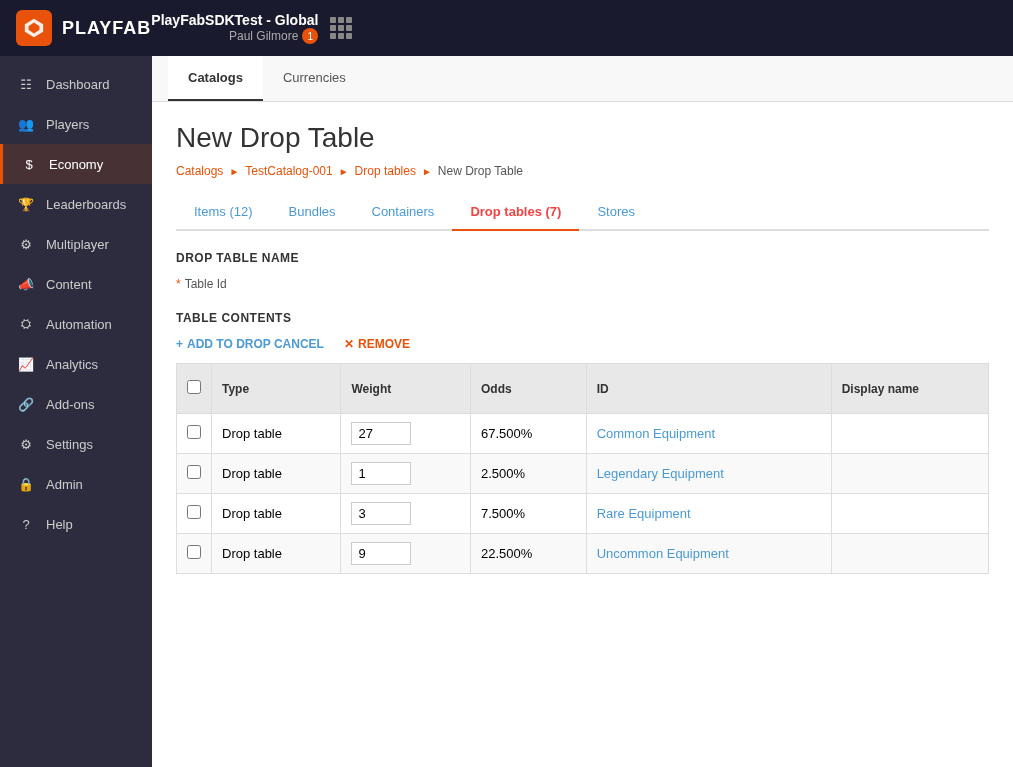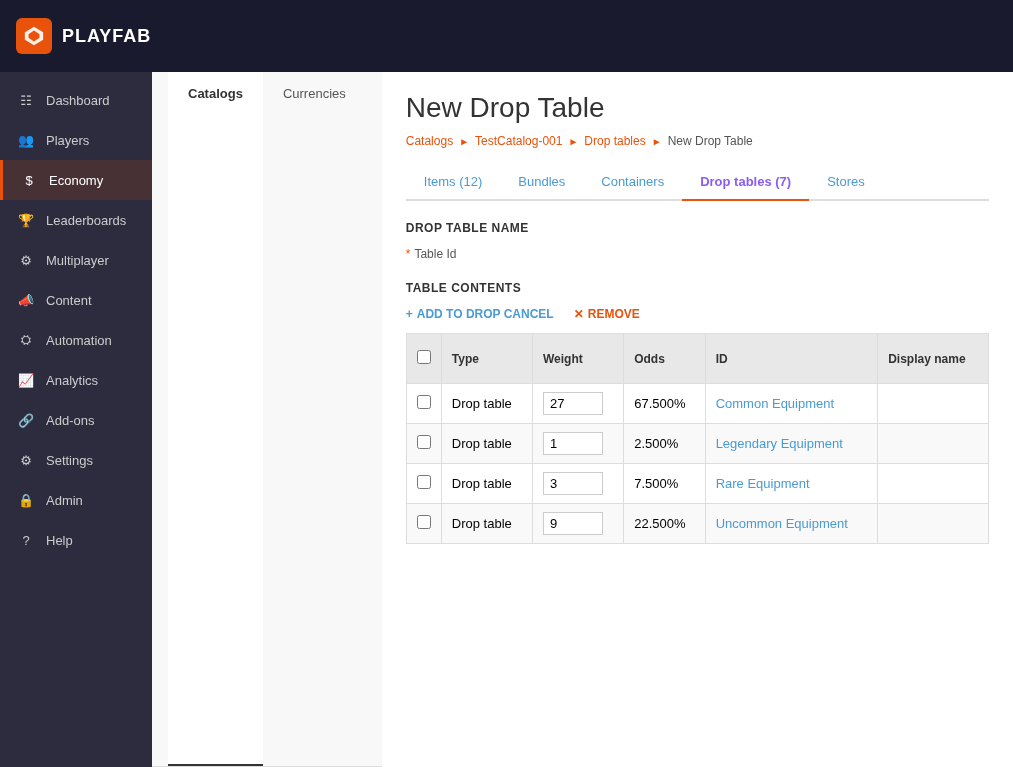--- a/index.html
+++ b/index.html
@@ -1,19 +1,19 @@
 <!DOCTYPE html>
 <html><head>
   <meta charset="utf-8">
   <style>
     * { box-sizing: border-box; margin: 0; padding: 0; }
     body { font-family: 'Segoe UI', Arial, sans-serif; font-size: 13px; background: #f5f5f5; display: flex; flex-direction: column; height: 767px; width: 1013px; overflow: hidden; }
 
     
-    .header { background: #1a1a2e; display: flex; align-items: center; justify-content: flex-start; padding: 0 16px; height: 72px; flex-shrink: 0; }
+    .header { background: #1a1a2e; display: flex; align-items: center; justify-content: flex-start; padding: 0 16px; height: 56px; flex-shrink: 0; }
     .header-left { display: flex; align-items: center; gap: 10px; }
     .logo-icon { width: 36px; height: 36px; background: #e8520a; border-radius: 6px; display: flex; align-items: center; justify-content: center; }
     .logo-icon svg { width: 22px; height: 22px; fill: white; }
     .logo-text { color: white; font-size: 18px; font-weight: 700; letter-spacing: 1px; }
     .header-right { display: flex; align-items: center; gap: 12px; }
     .header-title { text-align: right; }
     .header-title-main { color: white; font-size: 14px; font-weight: 600; }
     .header-title-sub { color: #aaa; font-size: 12px; display: flex; align-items: center; gap: 4px; justify-content: flex-end; }
     .badge { background: #e8520a; color: white; border-radius: 50%; width: 16px; height: 16px; font-size: 10px; display: flex; align-items: center; justify-content: center; }
     .grid-icon { display: grid; grid-template-columns: 1fr 1fr 1fr; gap: 2px; width: 22px; }
@@ -22,21 +22,21 @@
     
     .main-layout { display: flex; flex: 1; overflow: hidden; }
 
     
     .sidebar { width: 152px; background: #2c2c3e; flex-shrink: 0; display: flex; flex-direction: column; padding-top: 8px; }
     .sidebar-item { display: flex; align-items: center; gap: 10px; padding: 10px 16px; color: #ccc; cursor: pointer; font-size: 13px; }
     .sidebar-item.active { background: rgba(232,82,10,0.15); color: white; border-left: 3px solid #e8520a; }
     .sidebar-item .s-icon { width: 20px; height: 20px; display: flex; align-items: center; justify-content: center; flex-shrink: 0; }
 
     
-    .content { flex: 1; display: flex; flex-direction: row; overflow: hidden; background: white; }
+    .content { flex: 1; display: flex; flex-direction: column; overflow: hidden; background: white; }
 
     
     .tabs-bar { background: #f8f8f8; border-bottom: 1px solid #ddd; display: flex; padding: 0 16px; flex-shrink: 0; }
     .tab { padding: 14px 20px; font-size: 13px; color: #555; cursor: pointer; border-bottom: 2px solid transparent; }
     .tab.active { color: #333; font-weight: 600; border-bottom: 2px solid #333; background: white; }
 
     
     .page-content { flex: 1; overflow-y: auto; padding: 20px 24px; }
 
     
@@ -44,21 +44,21 @@
 
     
     .breadcrumb { display: flex; align-items: center; gap: 6px; margin-bottom: 16px; font-size: 12px; }
     .breadcrumb a { color: #e8520a; text-decoration: none; }
     .breadcrumb .sep { color: #e8520a; font-size: 10px; }
     .breadcrumb .current { color: #555; }
 
     
     .sub-tabs { display: flex; border-bottom: 2px solid #ddd; margin-bottom: 20px; }
     .sub-tab { padding: 10px 18px; font-size: 13px; color: #4a9ad4; cursor: pointer; border-bottom: 2px solid transparent; margin-bottom: -2px; }
-    .sub-tab.active { color: #8b5cf6; border-bottom: 2px solid #e8520a; font-weight: 600; }
+    .sub-tab.active { color: #ef4444; border-bottom: 2px solid #e8520a; font-weight: 600; }
 
     
     .section-header { font-size: 12px; font-weight: 700; color: #333; letter-spacing: 0.5px; margin-bottom: 12px; }
 
     
     .form-group { margin-bottom: 20px; }
     .form-label { font-size: 12px; color: #555; margin-bottom: 4px; display: flex; align-items: center; gap: 4px; }
     .required { color: #e8520a; }
     .form-input { border: 1px solid #ccc; padding: 8px 12px; width: 420px; font-size: 13px; display: flex; align-items: center; justify-content: space-between; background: white; }
     .form-input input { border: none; outline: none; flex: 1; font-size: 13px; }
@@ -90,20 +90,40 @@
 
 <div class="header">
   <div class="header-left">
     <div class="logo-icon">
       <svg viewBox="0 0 24 24">
           <polygon points="12,2 22,8 22,16 12,22 2,16 2,8" fill="white" opacity="0.9"></polygon>
           <polygon points="12,6 18,10 18,14 12,18 6,14 6,10" fill="#e8520a"></polygon>
         </svg>
     </div>
     <span class="logo-text">PLAYFAB</span>
+  </div>
+  <div class="header-right">
+    <div class="header-title">
+      <div class="header-title-main">PlayFabSDKTest - Global</div>
+      <div class="header-title-sub">
+        <span>Paul Gilmore</span>
+        <span class="badge">1</span>
+      </div>
+    </div>
+    <div class="grid-icon">
+      <span></span>
+        <span></span>
+        <span></span>
+      <span></span>
+        <span></span>
+        <span></span>
+      <span></span>
+        <span></span>
+        <span></span>
+    </div>
   </div>
 </div>
 
 <div class="main-layout">
 
   <div class="sidebar">
     <div class="sidebar-item">
       <span class="s-icon">☷</span>
       <span>Dashboard</span>
     </div>

